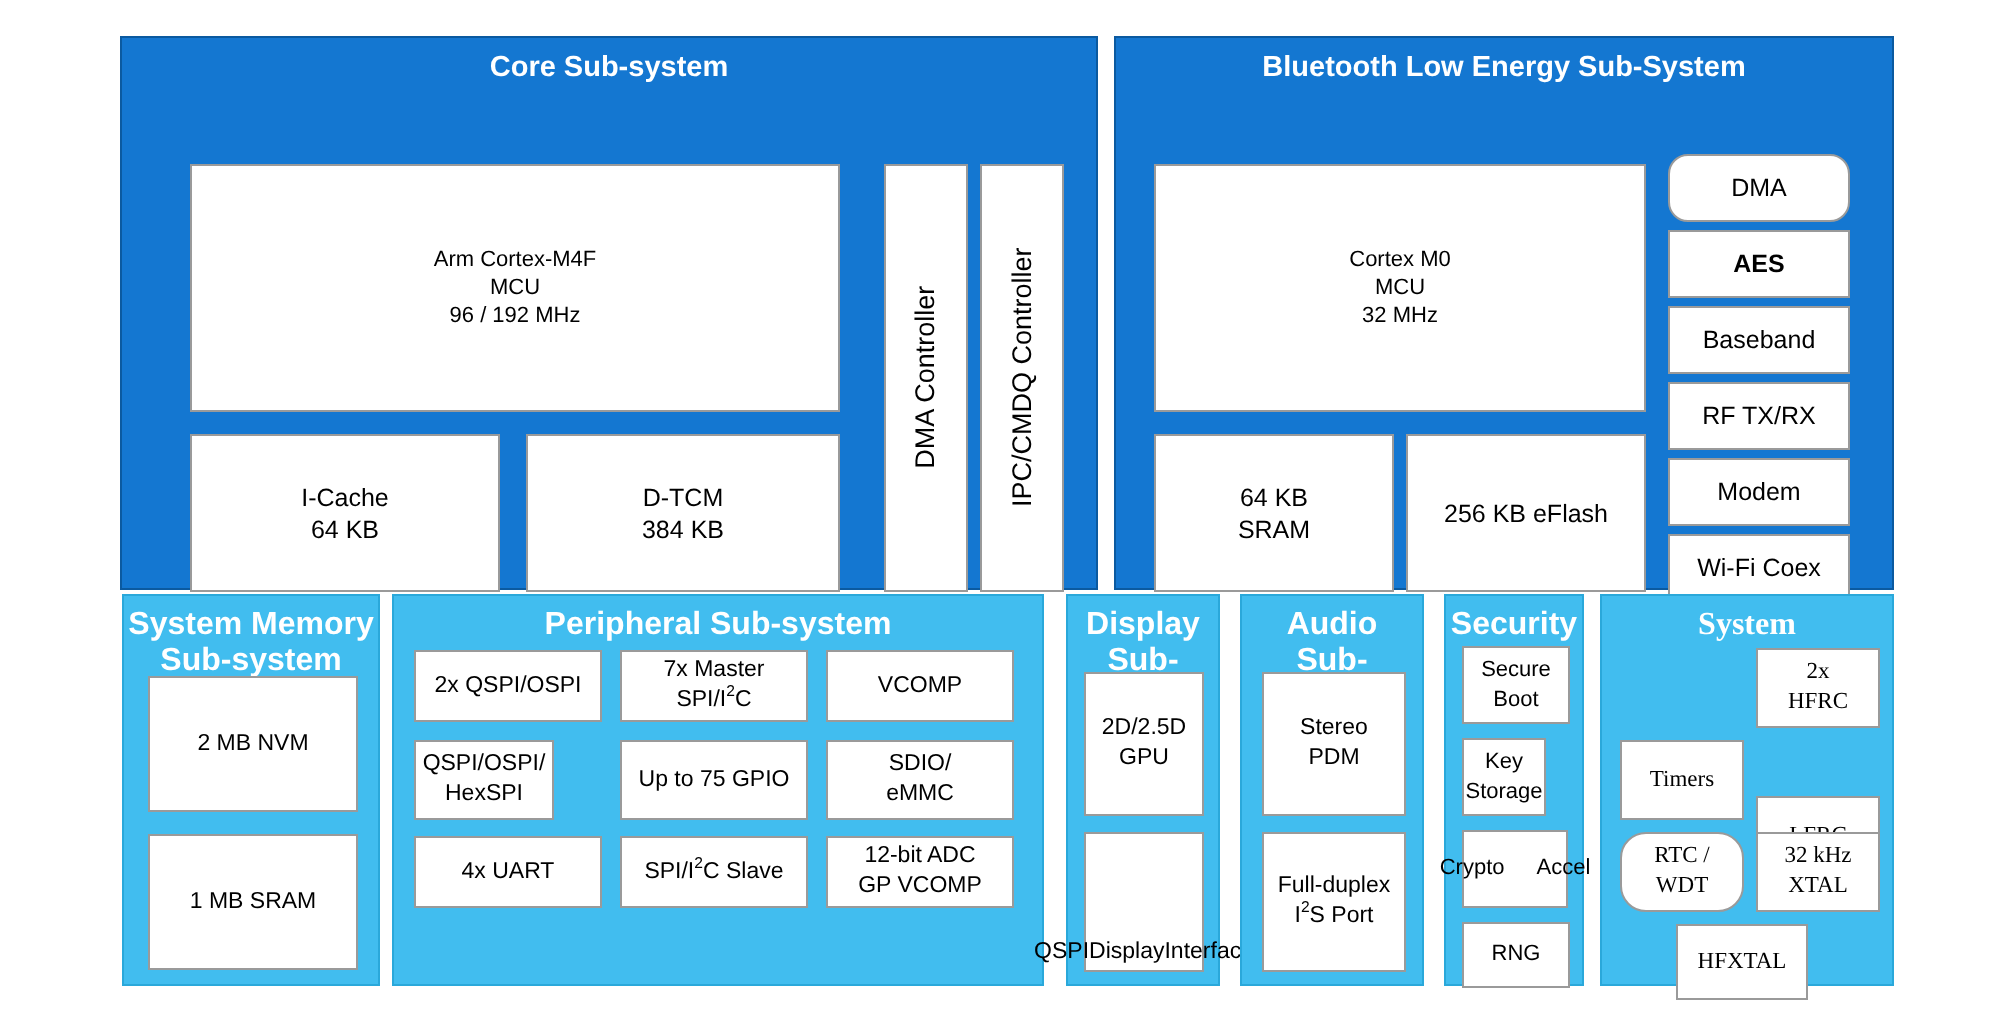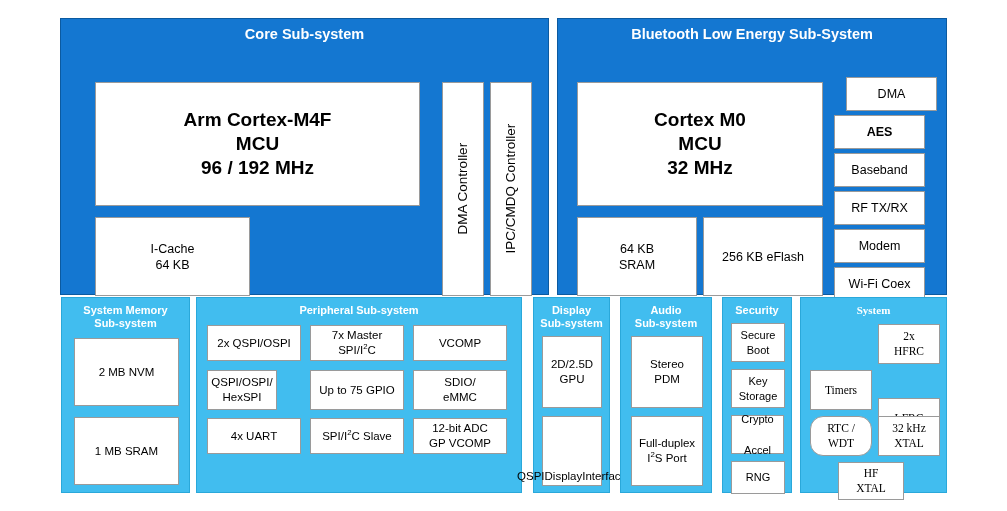--- a/index.html
+++ b/index.html
@@ -41,37 +41,37 @@
     color: #ffffff;
     font-weight: bold;
     line-height: 1.15;
   }
   .panel.dark > .panel-title {
     top: 7px;
     font-size: 14.5px;
   }
   .panel.light > .panel-title {
     top: 6px;
-    font-size: 11px;
+    font-size: 16px;
   }
   
   .blk {
     position: absolute;
     box-sizing: border-box;
     background: #ffffff;
     border: 1px solid #9a9a9a;
     display: flex;
     align-items: center;
     justify-content: center;
     text-align: center;
     color: #000000;
     line-height: 1.28;
     padding: 1px 2px;
   }
-  .blk.lg   { font-size: 19px; font-weight: bold; }
+  .blk.lg   { font-size: 11px; }
   .blk.md   { font-size: 12.5px; }
   .blk.sm   { font-size: 11.5px; }
   .blk.xs   { font-size: 11px; }
   .blk.bold { font-weight: bold; }
   
   .blk.vert > span {
     display: block;
     white-space: nowrap;
     transform: rotate(-90deg);
     font-size: 13.5px;
@@ -94,20 +94,24 @@
       <span>Arm Cortex-M4F</span>
       <span>MCU</span>
       <span>96 / 192 MHz</span>
     </div>
 
     <div class="blk md" style="left:34px; top:198px; width:155px; height:79px; flex-direction:column;">
       <span>I-Cache</span>
       <span>64 KB</span>
     </div>
 
+    <div class="blk md" style="left:202px; top:198px; width:157px; height:79px; flex-direction:column;">
+      <span>D-TCM</span>
+      <span>384 KB</span>
+    </div>
 
     <div class="blk vert" style="left:381px; top:63px; width:42px; height:214px;">
       <span>DMA Controller</span>
     </div>
 
     <div class="blk vert" style="left:429px; top:63px; width:42px; height:214px;">
       <span>IPC/CMDQ Controller</span>
     </div>
   </div>
 
@@ -122,21 +126,21 @@
 
     <div class="blk md" style="left:19px; top:198px; width:120px; height:79px; flex-direction:column;">
       <span>64 KB</span>
       <span>SRAM</span>
     </div>
 
     <div class="blk md" style="left:145px; top:198px; width:120px; height:79px;">
       <span>256 KB eFlash</span>
     </div>
 
-    <div class="blk md" style="left:288px; top:58px; width:91px; height:34px;">
+    <div class="blk md" style="left:276px; top:58px; width:91px; height:34px;border-radius:10px;">
       <span>DMA</span>
     </div>
     <div class="blk md bold" style="left:276px; top:96px; width:91px; height:34px;">
       <span>AES</span>
     </div>
     <div class="blk md" style="left:276px; top:134px; width:91px; height:34px;">
       <span>Baseband</span>
     </div>
     <div class="blk md" style="left:276px; top:172px; width:91px; height:34px;">
       <span>RF TX/RX</span>
@@ -234,25 +238,25 @@
     </div>
   </div>
 
   <div class="panel light" style="left:722px; top:297px; width:70px; height:196px;">
     <div class="panel-title">Security</div>
 
     <div class="blk xs" style="left:8px; top:25px; width:54px; height:39px; flex-direction:column;">
       <span>Secure</span>
       <span>Boot</span>
     </div>
-    <div class="blk xs" style="left:8px; top:71px; width:54px; height:39px; flex-direction:column;">
+    <div class="blk xs" style="left:8px; top:71px; width:42px; height:39px; flex-direction:column;">
       <span>Key</span>
       <span>Storage</span>
     </div>
-    <div class="blk xs" style="left:8px; top:117px; width:53px; height:39px; flex-direction:column;gap:16px;">
+    <div class="blk xs" style="left:8px; top:117px; width:53px; height:39px; flex-direction:row;gap:16px;">
       <span>Crypto</span>
       <span>Accel</span>
     </div>
     <div class="blk xs" style="left:8px; top:163px; width:54px; height:33px;">
       <span>RNG</span>
     </div>
   </div>
 
   <div class="panel light" style="left:800px; top:297px; width:147px; height:196px;font-family:Liberation Serif, serif;">
     <div class="panel-title">System</div>
@@ -271,19 +275,19 @@
 
     <div class="blk sm" style="left:9px; top:118px; width:62px; height:40px; flex-direction:column;border-radius:13px;">
       <span>RTC /</span>
       <span>WDT</span>
     </div>
     <div class="blk sm" style="left:77px; top:118px; width:62px; height:40px; flex-direction:column;">
       <span>32 kHz</span>
       <span>XTAL</span>
     </div>
 
-    <div class="blk sm" style="left:37px; top:164px; width:66px; height:38px; flex-direction:column;justify-content:center;">
+    <div class="blk sm" style="left:37px; top:164px; width:66px; height:38px; flex-direction:row;justify-content:center;">
       <span>HF</span>
       <span>XTAL</span>
     </div>
   </div>
 
 </div>
 
 </body></html>

